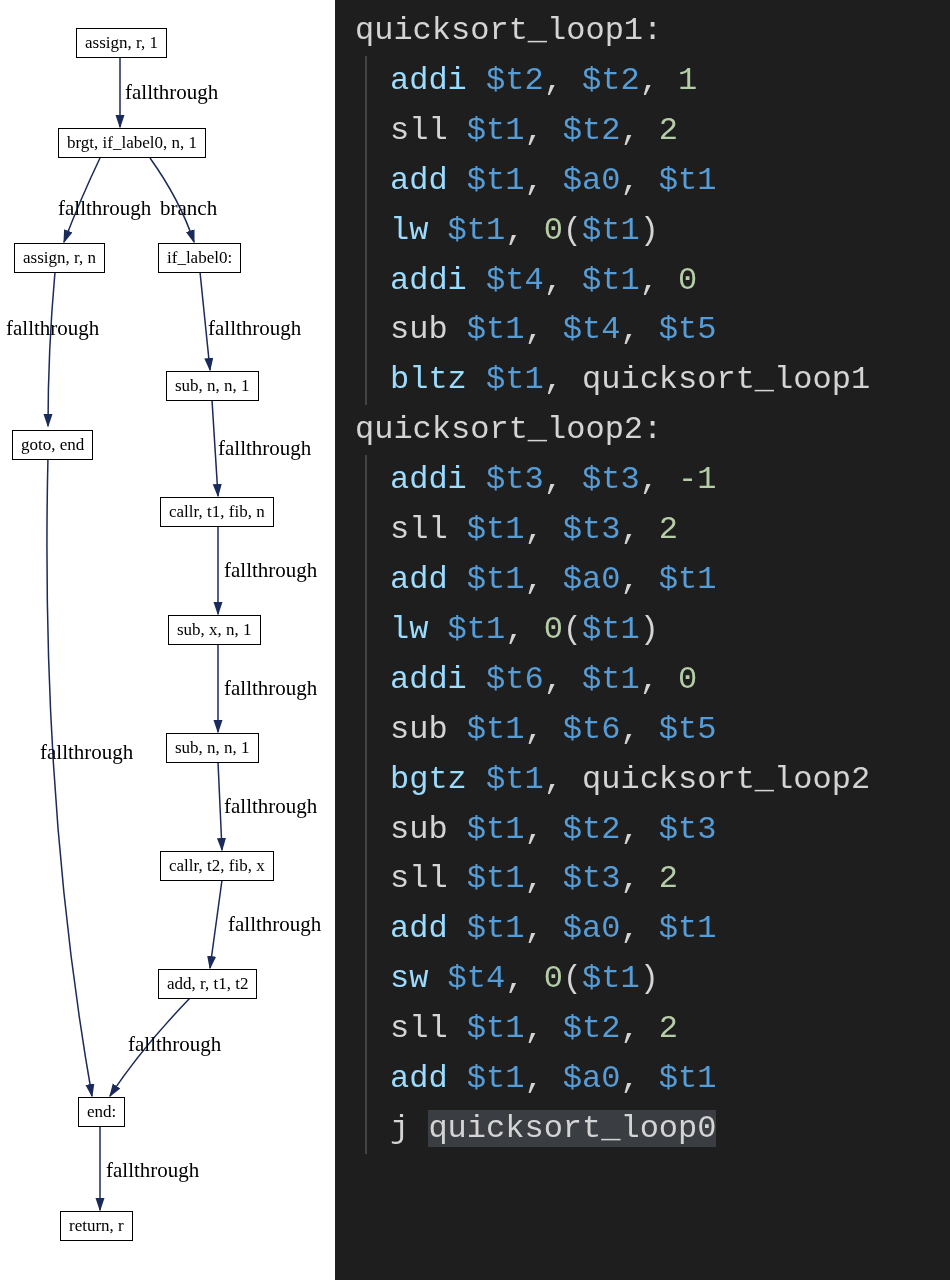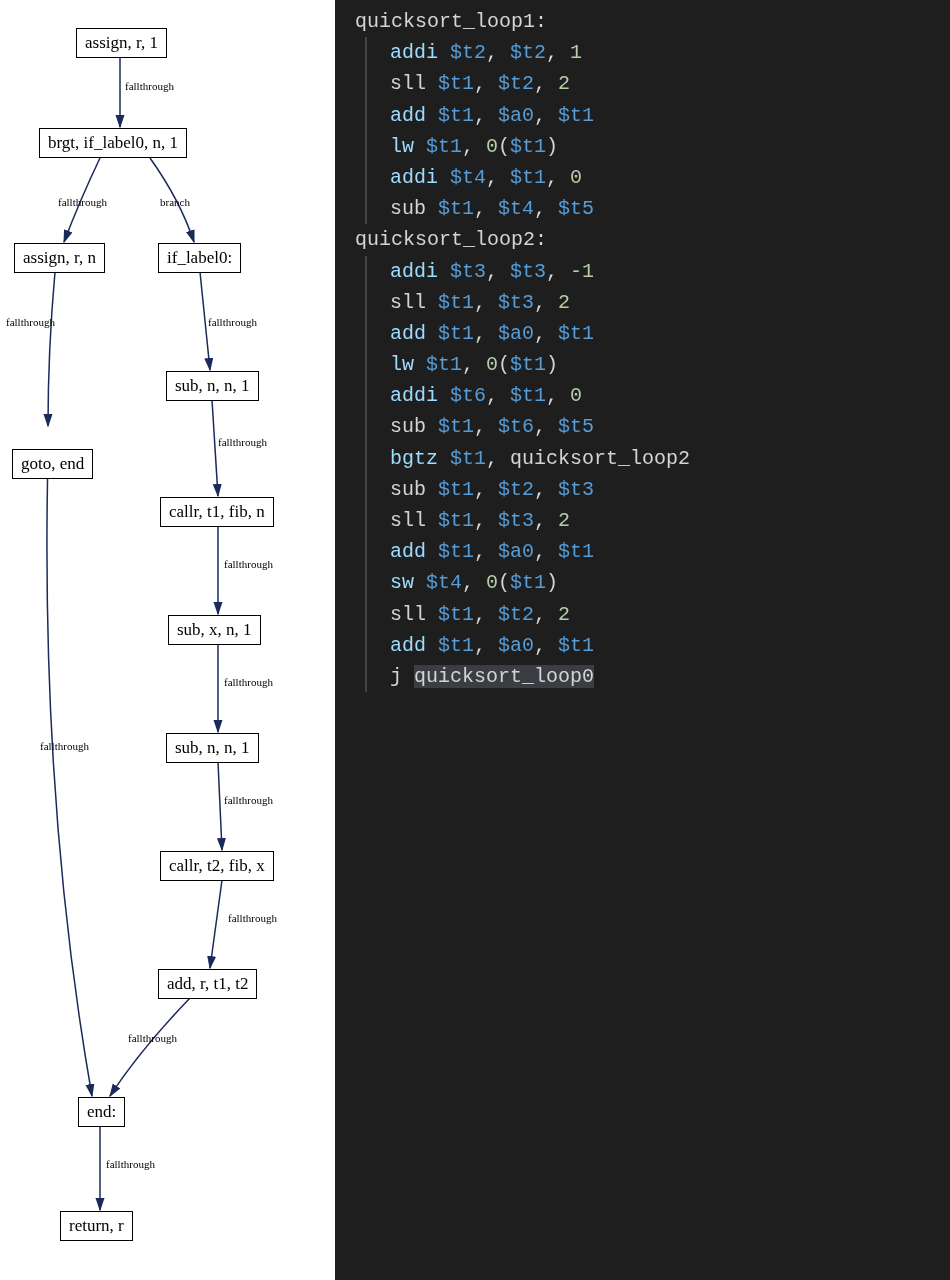--- a/index.html
+++ b/index.html
@@ -1,20 +1,20 @@
 <!DOCTYPE html>
 <html><head>
 <meta charset="utf-8">
 <style>
   * { margin: 0; padding: 0; box-sizing: border-box; }
   body { width: 950px; height: 1280px; display: flex; font-family: "Times New Roman", serif; }
   .left-panel { width: 335px; height: 1280px; background: #fff; position: relative; }
-  .right-panel { width: 615px; height: 1280px; background: #1e1e1e; padding: 6px 0 0 0; font-family: Consolas, "Courier New", monospace; font-size: 20px; line-height: 1.56; color: #d4d4d4; overflow: hidden; }
+  .right-panel { width: 615px; height: 1280px; background: #1e1e1e; padding: 6px 0 0 0; font-family: Consolas, "Courier New", monospace; font-size: 32px; line-height: 1.56; color: #d4d4d4; overflow: hidden; }
   .node { position: absolute; border: 1px solid #000; background: #fff; padding: 4px 8px; font-size: 17px; white-space: nowrap; text-align: center; }
-  .edge-label { position: absolute; font-size: 11px; color: #000; background: transparent; }
+  .edge-label { position: absolute; font-size: 21px; color: #000; background: transparent; }
   svg.edges { position: absolute; top: 0; left: 0; width: 335px; height: 1280px; pointer-events: none; }
   .code-line { padding-left: 20px; white-space: pre; }
   .indent { padding-left: 23px; border-left: 2px solid #444; margin-left: 30px; }
   .label-line { color: #d4d4d4; padding-left: 20px; } 
   .mn2 { color: #9cdcfe; }
   .reg { color: #569cd6; }
   .num { color: #b5cea8; }
   .punct { color: #d4d4d4; }
   .ident { color: #d4d4d4; }
   .cursor { background: #3a3d41; }
@@ -51,25 +51,25 @@
     <path d="M222,880 L210,968" stroke="#1a2a5a" stroke-width="1.5" fill="none" marker-end="url(#arrow)"></path>
 
     <path d="M190,998 Q140,1050 110,1096" stroke="#1a2a5a" stroke-width="1.5" fill="none" marker-end="url(#arrow)"></path>
 
     <path d="M48,456 Q40,800 92,1096" stroke="#1a2a5a" stroke-width="1.5" fill="none" marker-end="url(#arrow)"></path>
 
     <path d="M100,1126 L100,1210" stroke="#1a2a5a" stroke-width="1.5" fill="none" marker-end="url(#arrow)"></path>
   </svg>
 
   <div class="node" style="left:76px;top:28px;">assign, r, 1</div>
-  <div class="node" style="left:39px;top:128px;">brgt, if_label0, n, 1</div>
+  <div class="node" style="left:58px;top:128px;">brgt, if_label0, n, 1</div>
   <div class="node" style="left:14px;top:243px;">assign, r, n</div>
   <div class="node" style="left:158px;top:243px;">if_label0:</div>
   <div class="node" style="left:166px;top:371px;">sub, n, n, 1</div>
-  <div class="node" style="left:12px;top:449px;">goto, end</div>
+  <div class="node" style="left:12px;top:430px;">goto, end</div>
   <div class="node" style="left:160px;top:497px;">callr, t1, fib, n</div>
   <div class="node" style="left:168px;top:615px;">sub, x, n, 1</div>
   <div class="node" style="left:166px;top:733px;">sub, n, n, 1</div>
   <div class="node" style="left:160px;top:851px;">callr, t2, fib, x</div>
   <div class="node" style="left:158px;top:969px;">add, r, t1, t2</div>
   <div class="node" style="left:78px;top:1097px;text-align:center;">end:</div>
   <div class="node" style="left:60px;top:1211px;">return, r</div>
 
   <div class="edge-label" style="left:125px;top:80px;">fallthrough</div>
   <div class="edge-label" style="left:58px;top:196px;">fallthrough</div>
@@ -87,20 +87,21 @@
 </div>
 
 <div class="right-panel" id="code-panel">
     <div class="code-line label-line"><span class="ident">quicksort_loop1:</span></div>
     <div class="code-line indent"><span class="mn2">addi </span><span class="reg">$t2</span><span class="punct">, </span><span class="reg">$t2</span><span class="punct">, </span><span class="num">1</span></div>
     <div class="code-line indent"><span class="ident">sll </span><span class="reg">$t1</span><span class="punct">, </span><span class="reg">$t2</span><span class="punct">, </span><span class="num">2</span></div>
     <div class="code-line indent"><span class="mn2">add </span><span class="reg">$t1</span><span class="punct">, </span><span class="reg">$a0</span><span class="punct">, </span><span class="reg">$t1</span></div>
     <div class="code-line indent"><span class="mn2">lw </span><span class="reg">$t1</span><span class="punct">, </span><span class="num">0</span><span class="punct">(</span><span class="reg">$t1</span><span class="punct">)</span></div>
     <div class="code-line indent"><span class="mn2">addi </span><span class="reg">$t4</span><span class="punct">, </span><span class="reg">$t1</span><span class="punct">, </span><span class="num">0</span></div>
     <div class="code-line indent"><span class="ident">sub </span><span class="reg">$t1</span><span class="punct">, </span><span class="reg">$t4</span><span class="punct">, </span><span class="reg">$t5</span></div>
+    <div class="code-line indent"><span class="mn2">bltz </span><span class="reg">$t1</span><span class="punct">, </span><span class="ident">quicksort_loop1</span></div>
     <div class="code-line label-line"><span class="ident">quicksort_loop2:</span></div>
     <div class="code-line indent"><span class="mn2">addi </span><span class="reg">$t3</span><span class="punct">, </span><span class="reg">$t3</span><span class="punct">, </span><span class="num">-1</span></div>
     <div class="code-line indent"><span class="ident">sll </span><span class="reg">$t1</span><span class="punct">, </span><span class="reg">$t3</span><span class="punct">, </span><span class="num">2</span></div>
     <div class="code-line indent"><span class="mn2">add </span><span class="reg">$t1</span><span class="punct">, </span><span class="reg">$a0</span><span class="punct">, </span><span class="reg">$t1</span></div>
     <div class="code-line indent"><span class="mn2">lw </span><span class="reg">$t1</span><span class="punct">, </span><span class="num">0</span><span class="punct">(</span><span class="reg">$t1</span><span class="punct">)</span></div>
     <div class="code-line indent"><span class="mn2">addi </span><span class="reg">$t6</span><span class="punct">, </span><span class="reg">$t1</span><span class="punct">, </span><span class="num">0</span></div>
     <div class="code-line indent"><span class="ident">sub </span><span class="reg">$t1</span><span class="punct">, </span><span class="reg">$t6</span><span class="punct">, </span><span class="reg">$t5</span></div>
     <div class="code-line indent"><span class="mn2">bgtz </span><span class="reg">$t1</span><span class="punct">, </span><span class="ident">quicksort_loop2</span></div>
     <div class="code-line indent"><span class="ident">sub </span><span class="reg">$t1</span><span class="punct">, </span><span class="reg">$t2</span><span class="punct">, </span><span class="reg">$t3</span></div>
     <div class="code-line indent"><span class="ident">sll </span><span class="reg">$t1</span><span class="punct">, </span><span class="reg">$t3</span><span class="punct">, </span><span class="num">2</span></div>

